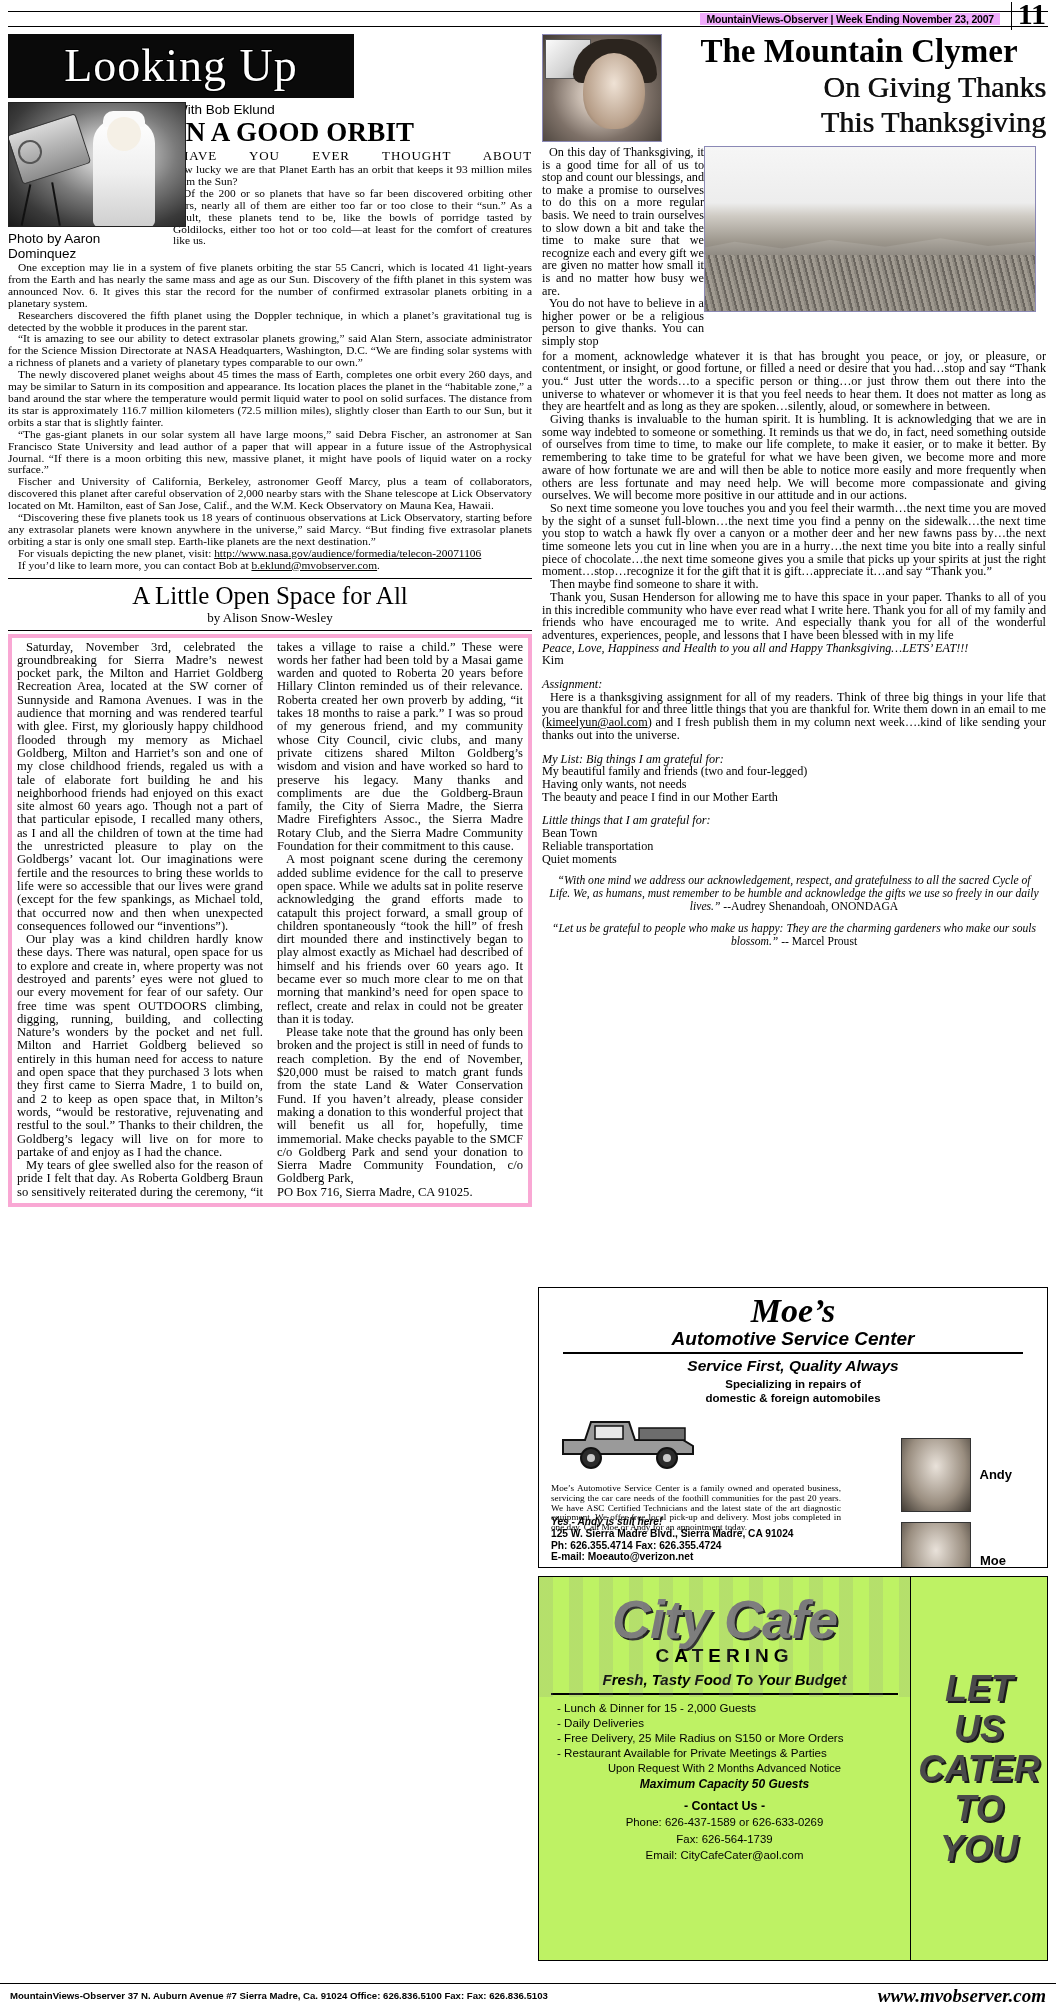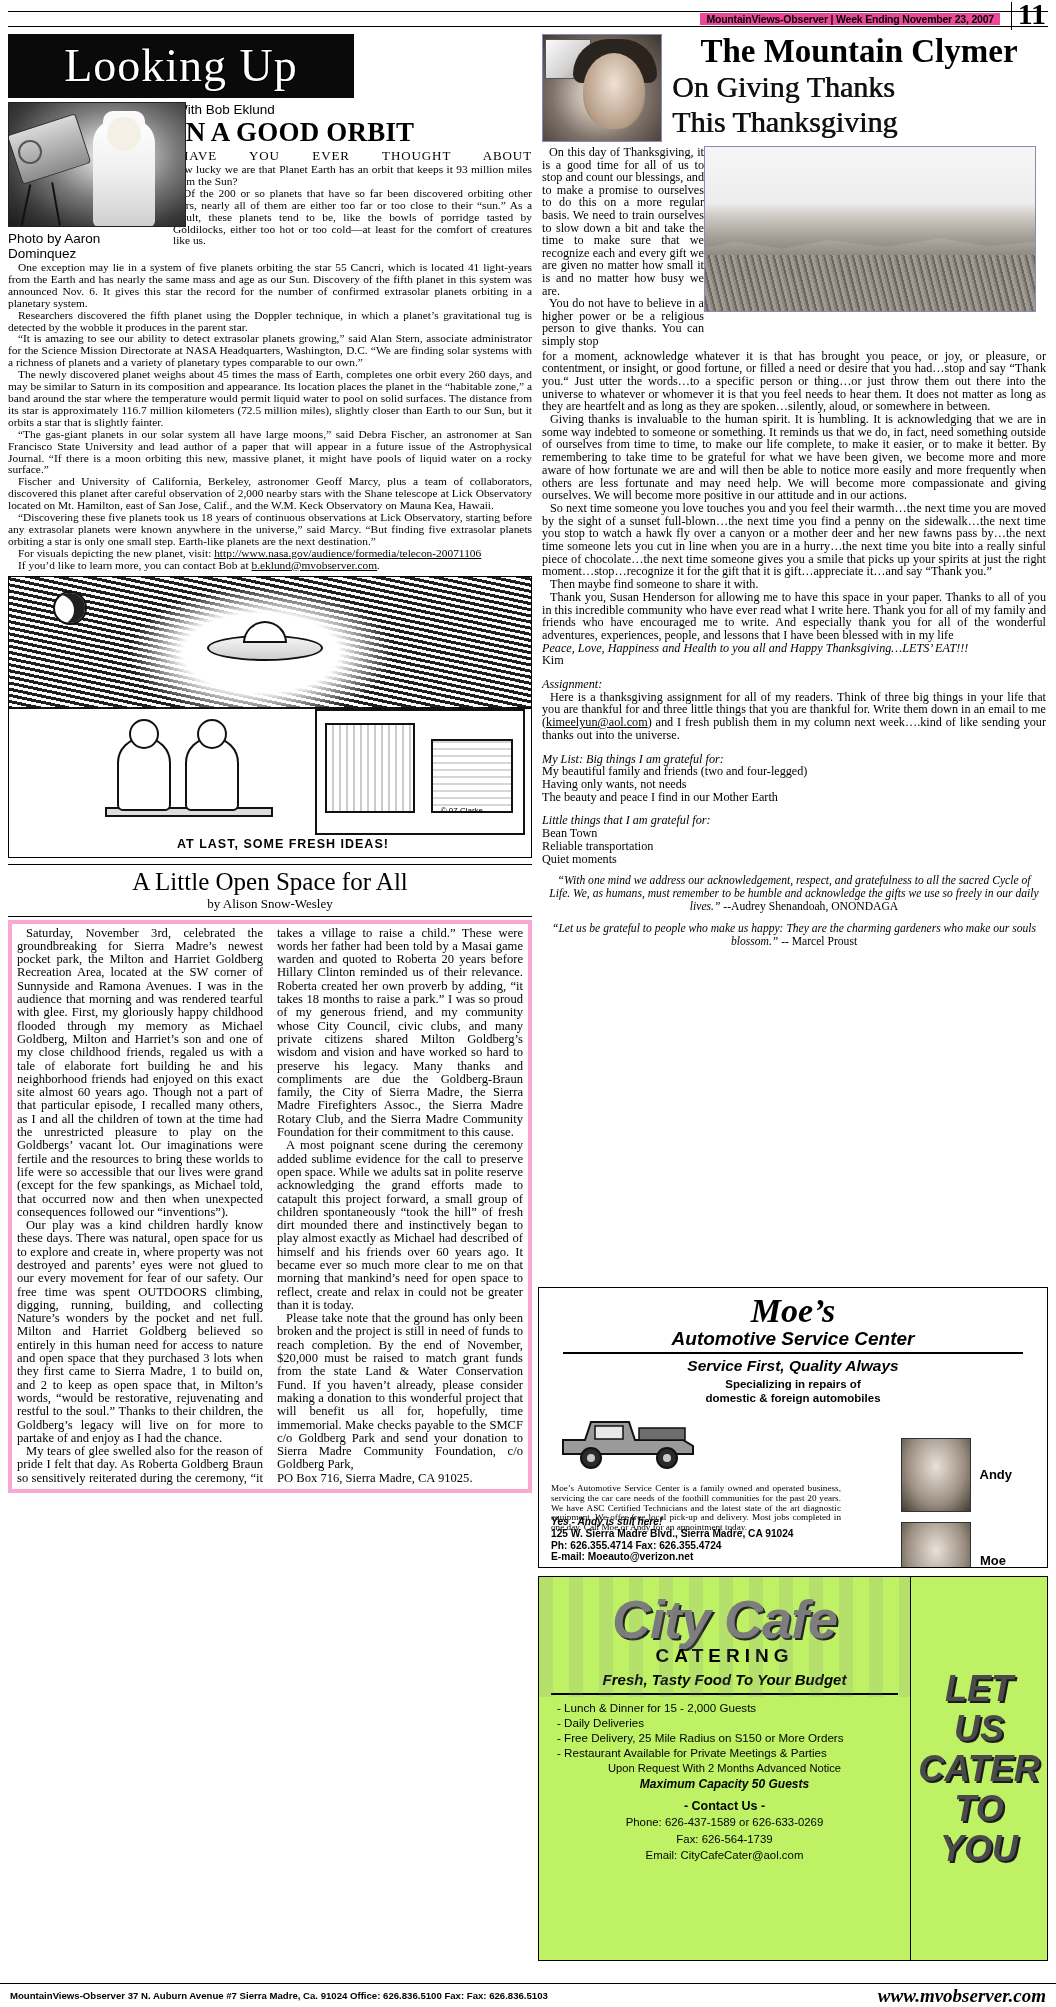--- a/index.html
+++ b/index.html
@@ -15,21 +15,21 @@
   .page { position:relative; width:1056px; height:2007px; padding:0 8px; }
 
   
   .masthead { position:relative; height:30px; }
   .masthead .rule { position:absolute; left:0; right:0; top:11px; border-top:1.5px solid #000; }
   .masthead .rule2 { position:absolute; left:0; right:0; top:26px; border-top:1px solid #000; }
   .masthead .ident {
     position:absolute; right:48px; top:13px;
     font-family:"Liberation Sans", sans-serif;
     font-size:10.5px; font-weight:bold; letter-spacing:-0.2px;
-    background:#ec4899; padding:0 6px;
+    background:#f0abfc; padding:0 6px;
   }
   .masthead .pageno {
     position:absolute; right:2px; top:0px;
     font-family:"Liberation Serif", serif;
     font-size:30px; font-weight:bold; line-height:28px;
   }
   .masthead .pagebar { position:absolute; right:36px; top:2px; width:1px; height:28px; background:#000; }
 
   
   .top { display:flex; gap:10px; margin-top:4px; }
@@ -139,21 +139,21 @@
     background:#2b241e; border-radius:40px 40px 10px 10px;
   }
   .mc-title {
     font-family:"Liberation Serif", serif;
     font-weight:bold; font-size:33px; line-height:34px;
     text-align:center; margin:0;
   }
   .mc-sub {
     font-family:"Liberation Serif", serif;
     font-size:30px; line-height:33px; font-weight:normal;
-    text-align:left;
+    text-align:right;
     color:#111;
     text-shadow:0.6px 0 0 #111;
     margin-top:2px;
   }
   .mc-cols { display:flex; gap:0; margin-top:4px; }
   .mc-narrow { width:162px; }
   .mc-narrow p { margin:0; font-size:12.2px; line-height:12.6px; text-align:justify; text-indent:7px; }
   .mc-scenic {
     width:332px; height:166px; border:1px solid #8a88b5;
     background:
@@ -428,36 +428,20 @@
         <p>
           <span>For visuals depicting the new planet, visit:</span>
           <a href="#">http://www.nasa.gov/audience/formedia/telecon-20071106</a>
         </p>
         <p>
           <span>If you’d like to learn more, you can contact Bob at</span>
           <a href="#">b.eklund@mvobserver.com</a><span>.</span>
         </p>
       </div>
 
-      <div class="cartoon">
-        <div class="sky"></div>
-        <div class="burst"></div>
-        <div class="moon"></div>
-        <div class="saucer"></div>
-        <div class="dome"></div>
-        <div class="ground"></div>
-        <div class="housewrap"></div>
-        <div class="bench"></div>
-        <div class="figA"></div>
-        <div class="figB"></div>
-        <div class="headA"></div>
-        <div class="headB"></div>
-        <div class="sig">© 07 Clarke</div>
-        <div class="caption">AT LAST, SOME FRESH IDEAS!</div>
-      </div>
 
       <div class="los">
         <div class="los-title">A Little Open Space for All</div>
         <div class="los-by">by Alison Snow-Wesley</div>
         <div class="los-rule"></div>
         <div class="los-box">
           <div class="los-cols">
             <p>Saturday, November 3rd, celebrated the groundbreaking for Sierra Madre’s newest pocket park, the Milton and Harriet Goldberg Recreation Area, located at the SW corner of Sunnyside and Ramona Avenues.  I was in the audience that morning and was rendered tearful with glee.  First, my gloriously happy childhood flooded through my memory as Michael Goldberg, Milton and Harriet’s son and one of my close childhood friends, regaled us with a tale of elaborate fort building he and his neighborhood friends had enjoyed on this exact site almost 60 years ago.  Though not a part of that particular episode, I recalled many others, as I and all the children of town at the time had the unrestricted pleasure to play on the Goldbergs’ vacant lot.  Our imaginations were fertile and the resources to bring these worlds to life were so accessible that our lives were grand (except for the few spankings, as Michael told, that occurred now and then when unexpected consequences followed our “inventions”).</p>
             <p>Our play was a kind children hardly know these days.  There was natural, open space for us to explore and create in, where property was not destroyed and parents’ eyes were not glued to our every movement for fear of our safety.  Our free time was spent OUTDOORS climbing, digging, running, building, and collecting Nature’s wonders by the pocket and net full.  Milton and Harriet Goldberg believed so entirely in this human need for access to nature and open space that they purchased 3 lots when they first came to Sierra Madre, 1 to build on, and 2 to keep as open space that, in Milton’s words, “would be restorative, rejuvenating and restful to the soul.”  Thanks to their children, the Goldberg’s legacy will live on for more to partake of and enjoy as I had the chance.</p>
             <p>My tears of glee swelled also for the reason of pride I felt that day.  As Roberta Goldberg Braun so sensitively reiterated during the ceremony, “it takes a village to raise a child.”  These were words her father had been told by a Masai game warden and quoted to Roberta 20 years before Hillary Clinton reminded us of their relevance. Roberta created her own proverb by adding, “it takes 18 months to raise a park.”  I was so proud of my generous friend, and my community whose City Council, civic clubs, and many private citizens shared Milton Goldberg’s wisdom and vision and have worked so hard to preserve his legacy.  Many thanks and compliments are due the Goldberg-Braun family, the City of Sierra Madre, the Sierra Madre Firefighters Assoc., the Sierra Madre Rotary Club, and the Sierra Madre Community Foundation for their commitment to this cause.</p>

